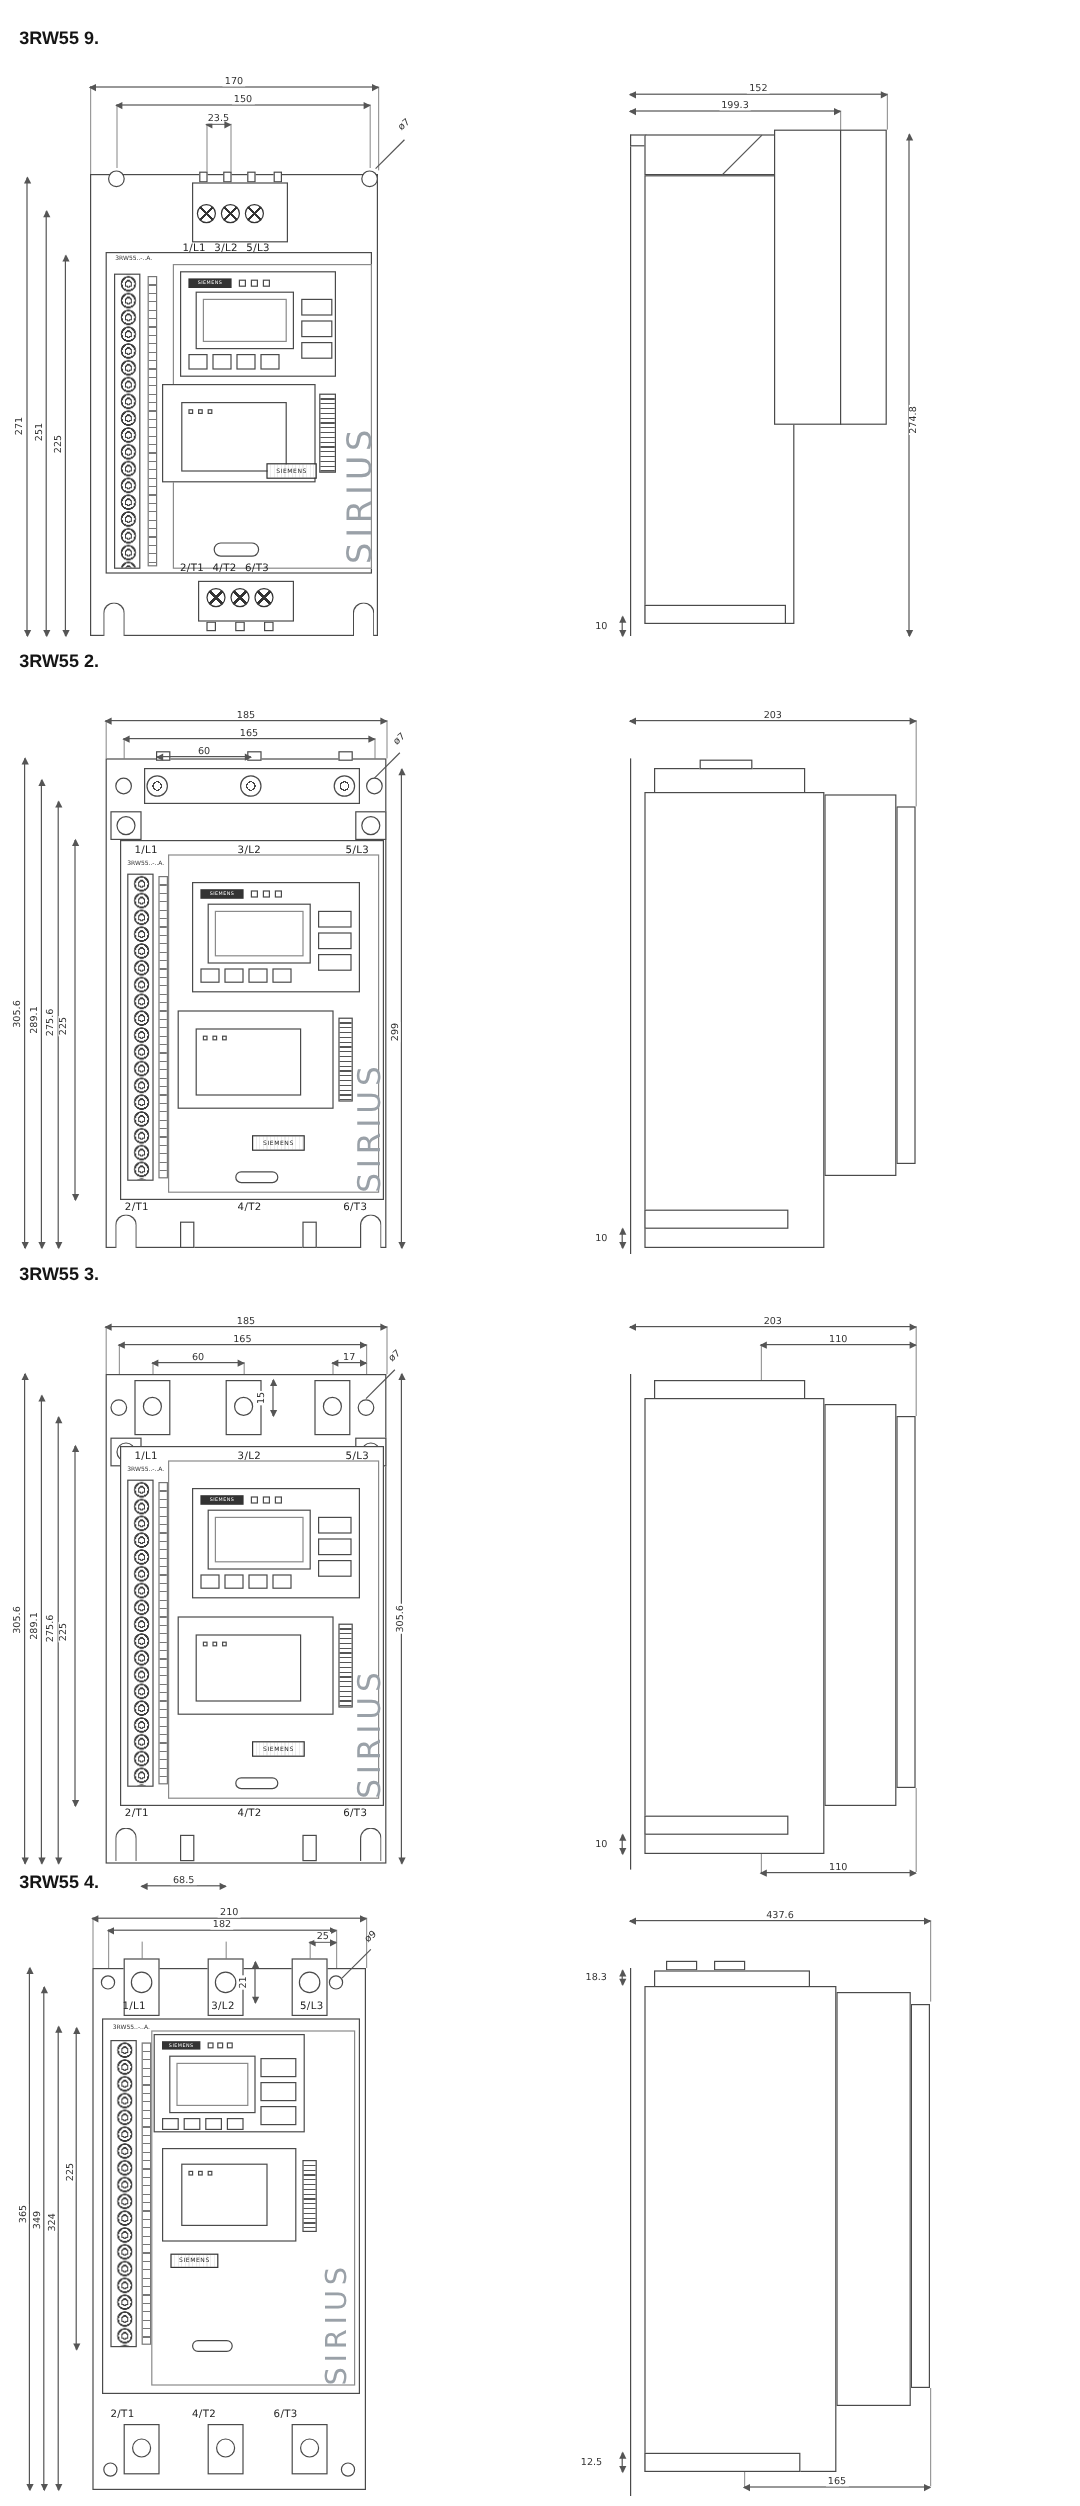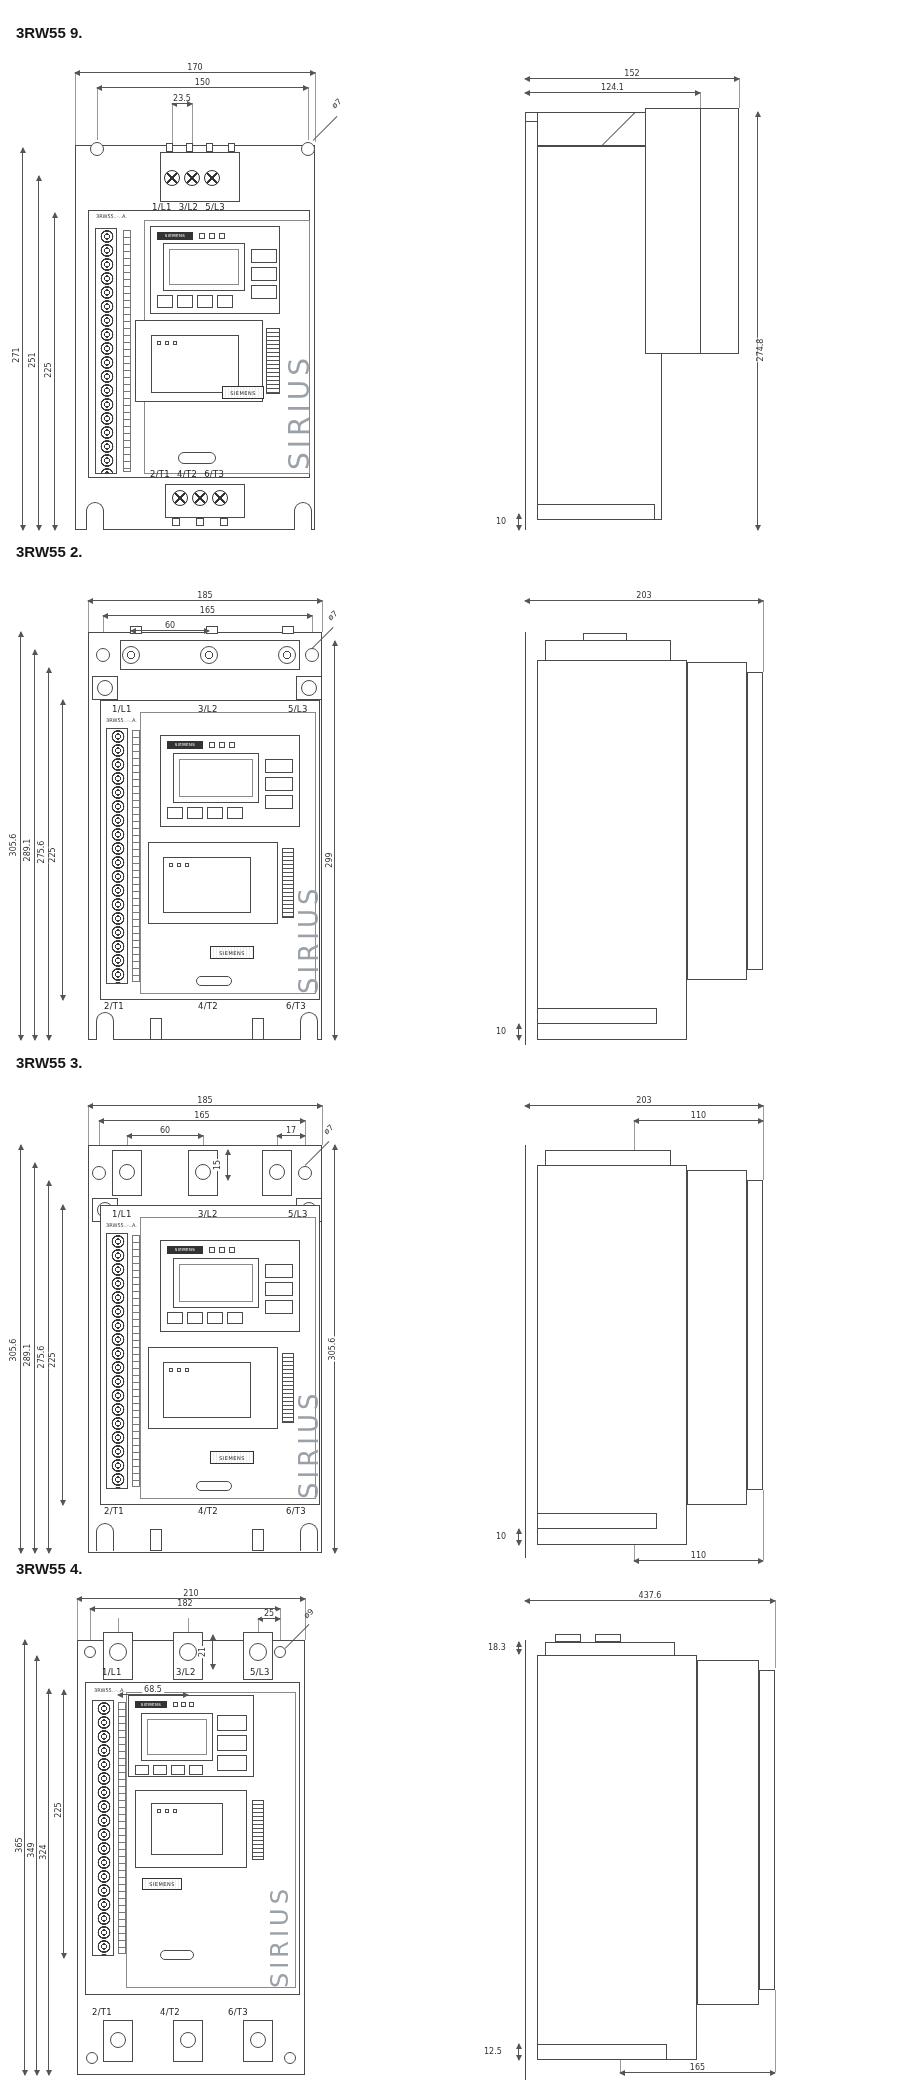--- a/index.html
+++ b/index.html
@@ -159,21 +159,21 @@
     <div class="leader" style="left:601px;top:146px;width:48px"></div>
     <div class="box" style="left:537px;top:146px;width:125px;height:374px"></div>
     <div class="box" style="left:645px;top:108px;width:94px;height:246px"></div>
     <div class="line" style="left:700px;top:108px;width:1px;height:246px"></div>
     <div class="box" style="left:537px;top:504px;width:118px;height:16px"></div>
 
     <div class="dh" style="left:525px;top:78px;width:214px">
           <span class="lbl">152</span>
         </div>
     <div class="dh" style="left:525px;top:92px;width:175px">
-          <span class="lbl">124.1</span>
+          <span class="lbl">199.3</span>
         </div>
     <div class="dv" style="left:757px;top:112px;height:418px"></div>
     <div class="vlbl" style="left:749px;top:346px">274.8</div>
     <div class="dv" style="left:518px;top:514px;height:16px"></div>
     <div class="hlbl" style="left:496px;top:518px">10</div>
   </div>
 </div>
 
 <div class="group">
   <h2 class="title" style="left:16px;top:543px">3RW55 2.</h2>
@@ -481,21 +481,21 @@
     <div class="circ" style="left:250px;top:2032px;width:16px;height:16px"></div>
     <div class="circ" style="left:86px;top:2052px;width:12px;height:12px"></div>
     <div class="circ" style="left:284px;top:2052px;width:12px;height:12px"></div>
 
     <div class="dh" style="left:77px;top:1598px;width:228px">
           <span class="lbl">210</span>
         </div>
     <div class="dh" style="left:90px;top:1608px;width:190px">
           <span class="lbl">182</span>
         </div>
-    <div class="dh" style="left:118px;top:1694px;width:70px">
+    <div class="dh" style="left:118px;top:1571px;width:70px">
           <span class="lbl">68.5</span>
         </div>
     <div class="dh" style="left:258px;top:1618px;width:22px">
           <span class="lbl">25</span>
         </div>
     <div class="dv" style="left:212px;top:1635px;height:34px"></div>
     <div class="vlbl" style="left:197px;top:1648px">21</div>
     <div class="leader" style="left:285px;top:1648px;width:34px"></div>
     <div class="obl" style="left:304px;top:1610px">ø9</div>
 

